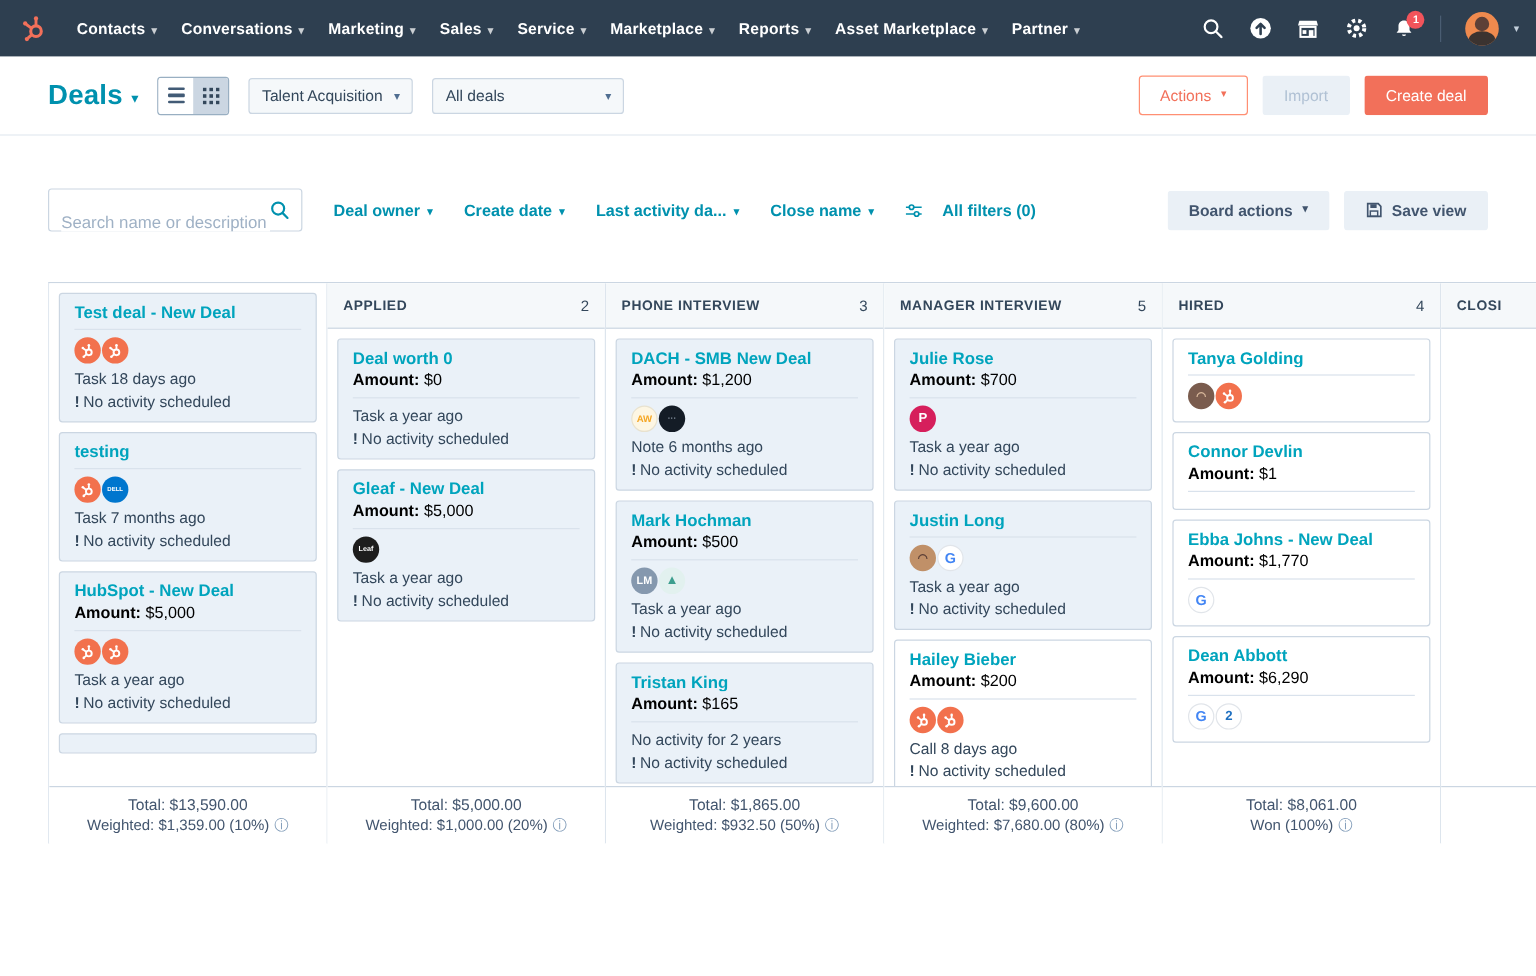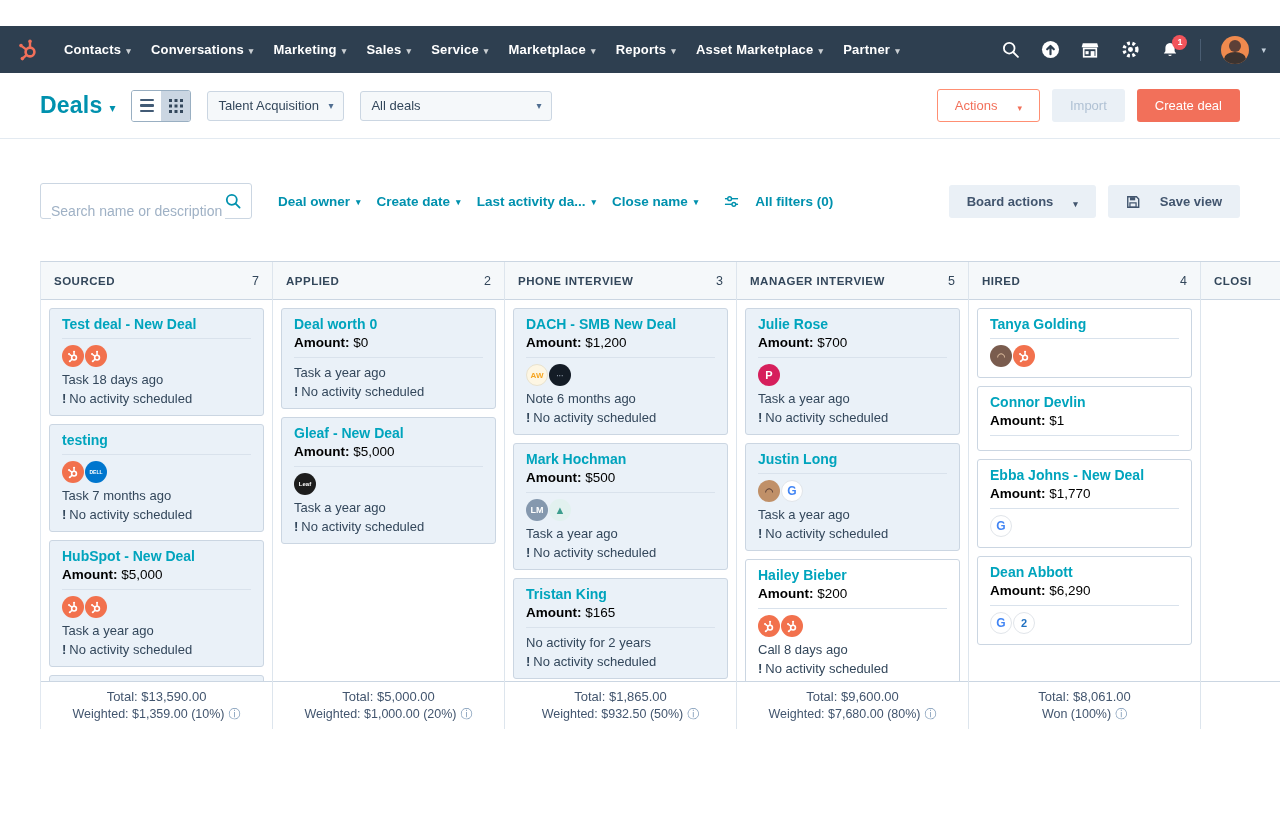--- a/index.html
+++ b/index.html
@@ -1,20 +1,20 @@
 <!DOCTYPE html>
 <html><head>
 <meta charset="utf-8">
 <style>
   * { box-sizing: border-box; margin: 0; padding: 0; }
   html,body { width:1280px; height:813px; overflow:hidden; background:#fff;
     font-family:"Liberation Sans", sans-serif; color:#33475b; }
 
   
-  .topnav { height:47px; background:#2e3f50; display:flex; align-items:center; padding:0 14px;margin-top:26px; }
+  .topnav { height:47px; background:#2e3f50; display:flex; align-items:center; padding:0 14px; }
   .logo { width:30px; height:30px; display:flex; align-items:center; justify-content:center; margin-right:10px; cursor:pointer; }
   .nav-items { display:flex; list-style:none; align-items:center; }
   .nav-item { color:#fff; font-size:13px; font-weight:600; letter-spacing:.2px; padding:0 10px;
     display:flex; align-items:center; gap:5px; cursor:pointer; white-space:nowrap; }
   .nav-caret { font-size:9px; opacity:.75; transform:translateY(1px); }
   .nav-right { margin-left:auto; display:flex; align-items:center; gap:20px; }
   .nav-icon { width:20px; height:20px; display:flex; align-items:center; justify-content:center; position:relative; cursor:pointer; }
   .badge { position:absolute; top:-5px; right:-7px; background:#f2545b; color:#fff; font-size:9px; font-weight:700;
     min-width:15px; height:15px; border-radius:8px; display:flex; align-items:center; justify-content:center; }
   .nav-sep { width:1px; height:22px; background:#4a5d72; }
@@ -31,24 +31,24 @@
   .title-caret { color:#0091ae; font-size:12px; padding-top:4px; }
   .view-toggle { display:flex; border:1px solid #99afc2; border-radius:3px; overflow:hidden; }
   .toggle-btn { width:29px; height:30px; display:flex; align-items:center; justify-content:center; background:#fff; cursor:pointer; }
   .toggle-btn.selected { background:#cbd6e2; }
   .list-glyph { display:flex; flex-direction:column; gap:3px; }
   .list-glyph span { width:14px; height:2.5px; background:#425b76; border-radius:1px; }
   .select { height:30px; background:#f5f8fa; border:1px solid #cbd6e2; border-radius:3px; padding:0 10px;
     display:flex; align-items:center; justify-content:space-between; font-size:13px; color:#33475b; cursor:pointer; }
   .select .sel-caret { color:#506e91; font-size:10px; margin-left:8px; }
   .sel-pipeline { width:137px; }
-  .sel-view { width:192px; margin-left:0px; }
+  .sel-view { width:160px; margin-left:0px; }
   .ph-right { margin-left:auto; display:flex; align-items:center; gap:12px; }
   .btn { border-radius:3px; font-size:13px; font-weight:500; padding:8px 17px; cursor:pointer; border:1px solid transparent;
-    display:flex; align-items:flex-end; gap:20px; white-space:nowrap; }
+    display:flex; align-items:flex-start; gap:8px; white-space:nowrap; }
   .btn-outline-orange { border-color:#ff8f73; color:#f2705a; background:#fff; }
   .btn-disabled { background:#eaf0f6; color:#b0c1d4; cursor:default; }
   .btn-orange { background:#f2705a; color:#fff; }
   .btn-gray { background:#eaf0f6; color:#42556e; font-weight:600; }
   .btn .caret { font-size:9px; padding-top:1px; }
 
   
   .filter-row { display:flex; align-items:center; gap:26px; padding:0 40px; margin-top:44px; height:36px; }
   .search-box { width:212px; height:36px; border:1px solid #cbd6e2; border-radius:3px; display:flex; align-items:center;
     padding:0 10px; background:#fff; }
@@ -237,21 +237,21 @@
 </header>
 
 <section class="filter-row">
   <div class="search-box">
     <input placeholder="Search name or description" style="">
     <svg width="16" height="16" viewBox="0 0 16 16">
         <circle cx="6.8" cy="6.8" r="5" fill="none" stroke="#0091ae" stroke-width="1.8"></circle>
         <line x1="10.6" y1="10.6" x2="14.6" y2="14.6" stroke="#0091ae" stroke-width="1.8" stroke-linecap="round"></line>
       </svg>
   </div>
-  <div id="filter-dropdowns" style="display:flex; gap:16px; align-items:flex-start;">
+  <div id="filter-dropdowns" style="display:flex; gap:26px; align-items:flex-start;">
       <div class="filter-dd">
         <span>Deal owner</span>
         <span class="caret">▾</span>
       </div>
       <div class="filter-dd">
         <span>Create date</span>
         <span class="caret">▾</span>
       </div>
       <div class="filter-dd">
         <span>Last activity da...</span>
@@ -282,24 +282,20 @@
         <rect x="4.5" y="2.5" width="6" height="3.6" fill="#42556e"></rect>
         <rect x="4.5" y="9" width="7" height="5" fill="none" stroke="#42556e" stroke-width="1.4"></rect>
       </svg>
       <span>Save view</span>
     </button>
   </div>
 </section>
 
 <section class="board" id="board">
     <div class="column">
-    <div class="col-header">
-      <span class="col-name">SOURCED</span>
-      <span class="col-count">7</span>
-    </div>
     <div class="col-body">
         <div class="card tinted">
           <a class="card-title">Test deal - New Deal</a>
           <hr class="card-divider">
           <div class="avatars">
             <span class="avatar" style="background: rgb(242, 113, 77);">
               <svg width="13" height="13" viewBox="0 0 24 24">
                 <circle cx="13" cy="14" r="4.4" fill="none" stroke="#fff" stroke-width="3"></circle>
                 <line x1="13" y1="9.6" x2="13" y2="4.2" stroke="#fff" stroke-width="2.8"></line>
                 <circle cx="13" cy="3.2" r="2" fill="#fff"></circle>

